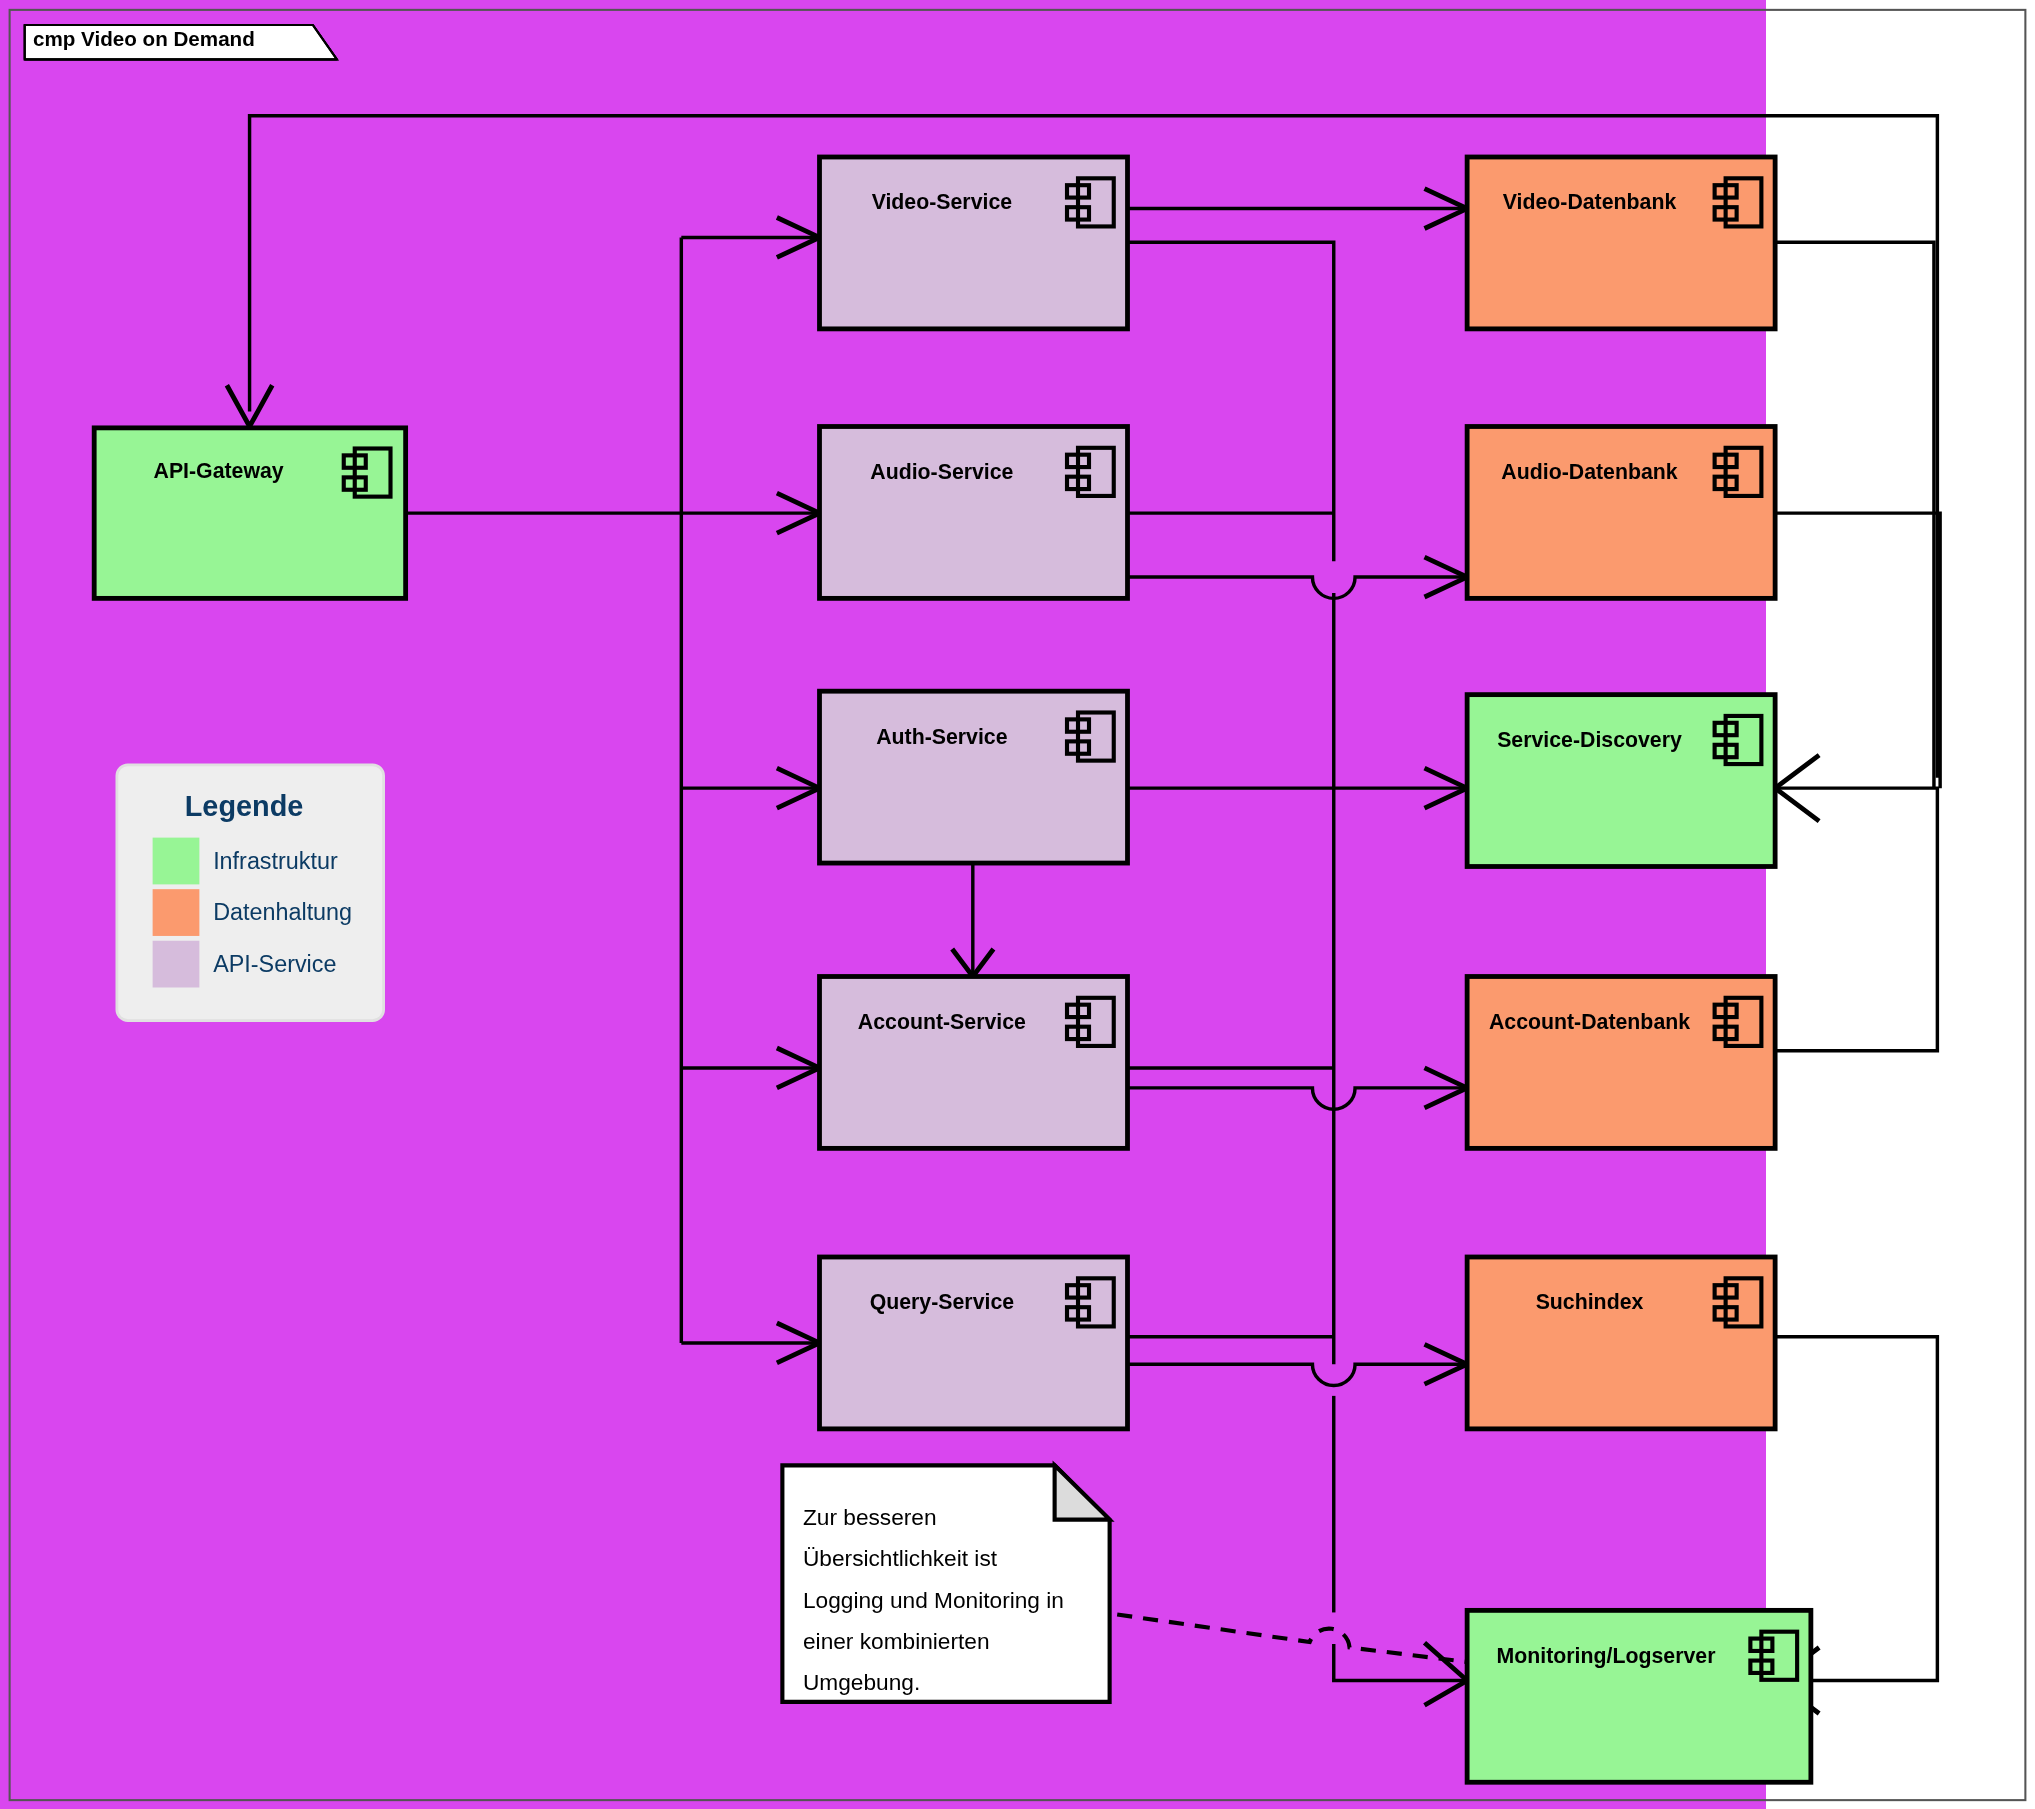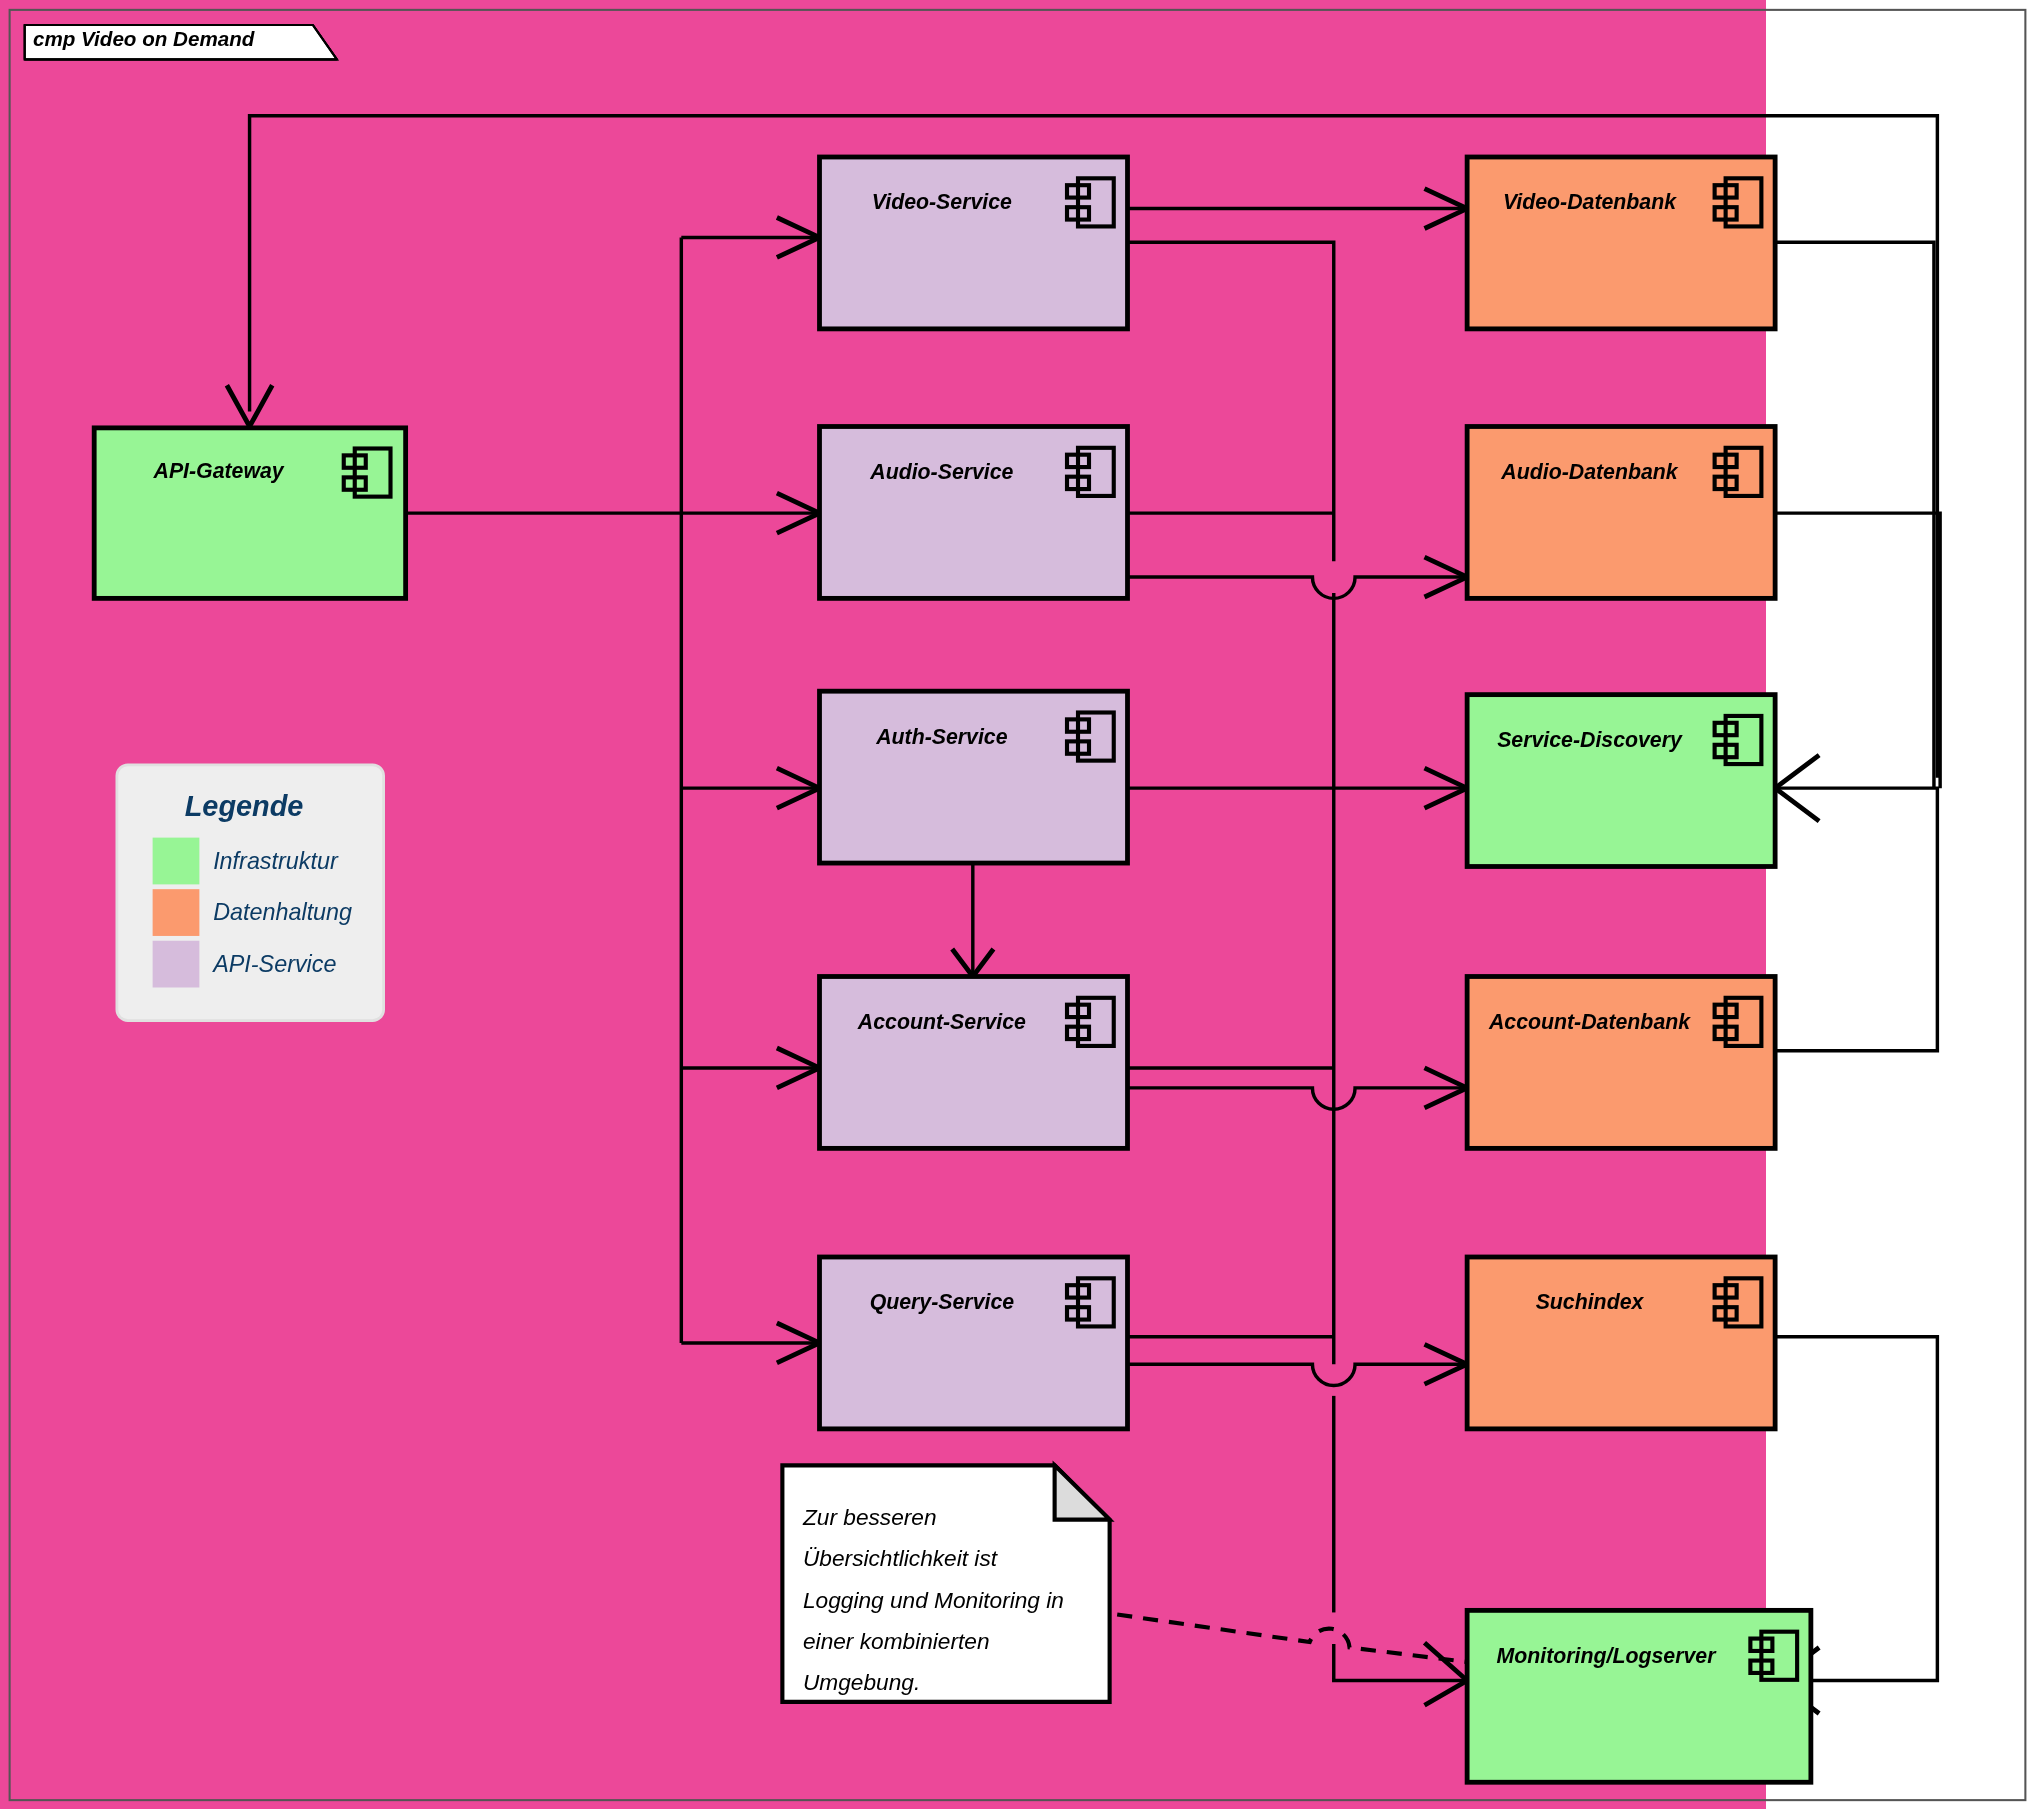--- a/index.html
+++ b/index.html
@@ -10,22 +10,21 @@
   body {
     width: 2035px;
     height: 1810px;
     font-family: "Liberation Sans", sans-serif;
     overflow: hidden;
   }
   #stage {
     position: relative;
     width: 1766px;
     height: 1810px;
-    background: #ec4899;
-    font-style: italic;
+    background: #d946ef;
   }
   svg.diagram {
     position: absolute;
     inset: 0;
     width: 2035px;
     height: 1810px;
     display: block;
   }
   .frame-border {
     fill: none;

